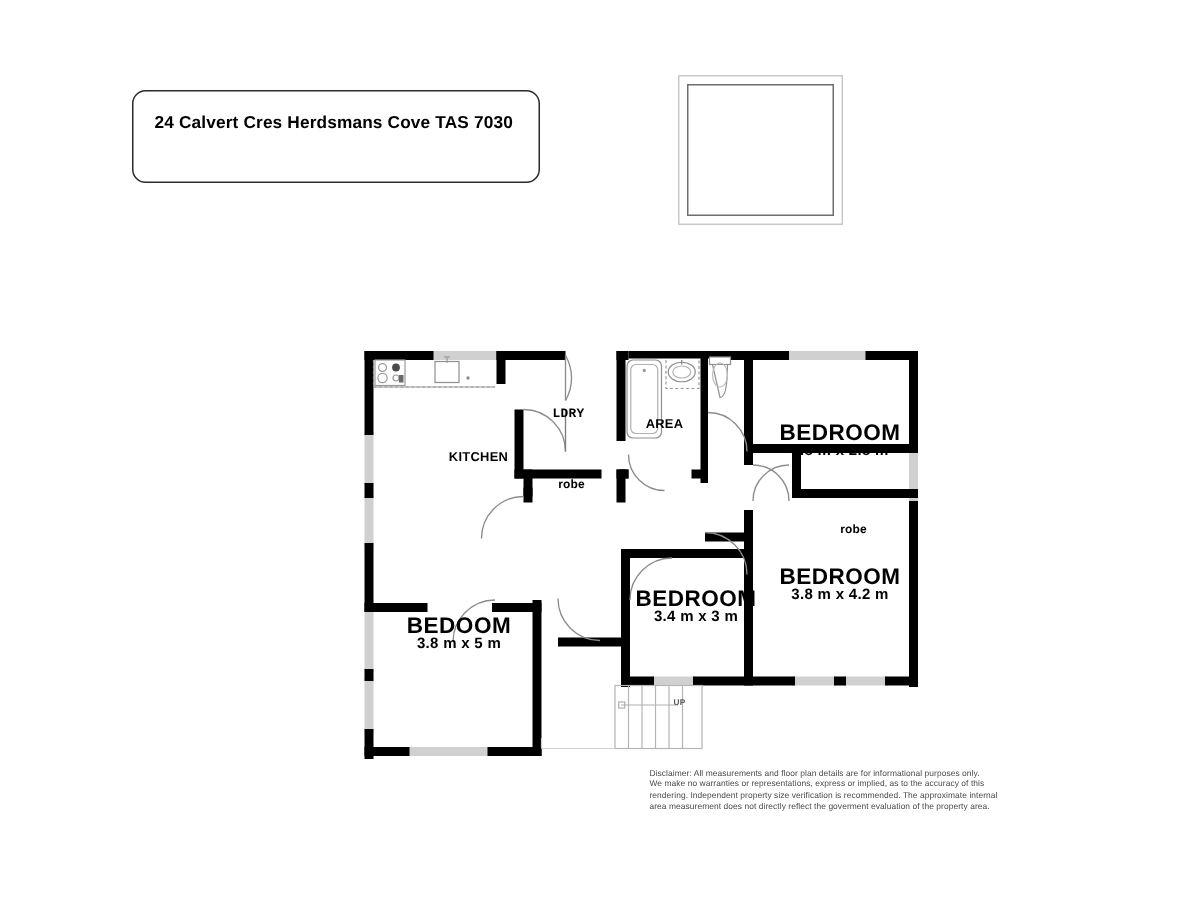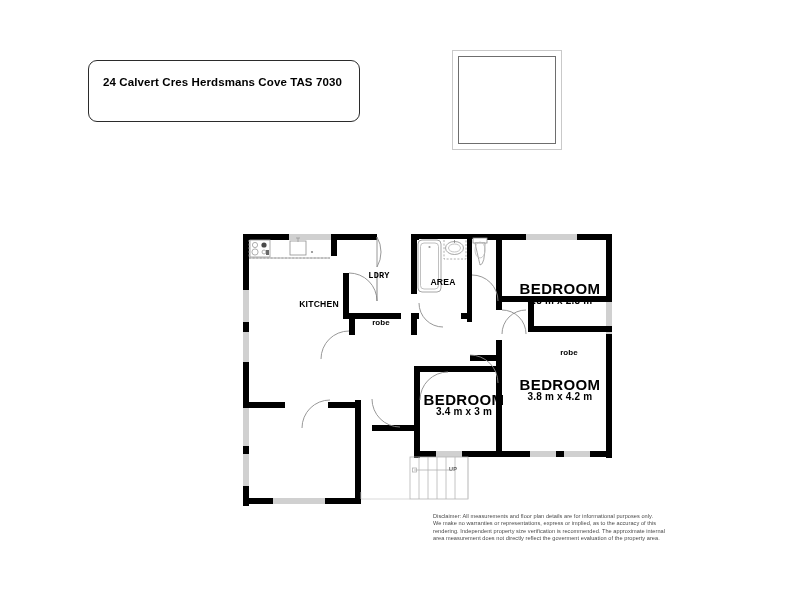--- a/index.html
+++ b/index.html
@@ -390,20 +390,24 @@
   <div class="room-label" style="left:514px; top:379px; width:92px;">
     <span class="rname">BEDROOM</span>
     <span class="rdim">3.8 m x 4.2 m</span>
   </div>
 
   <div class="room-label" style="left:418px; top:394px; width:92px;">
     <span class="rname">BEDROOM</span>
     <span class="rdim">3.4 m x 3 m</span>
   </div>
 
+  <div class="room-label" style="left:260px; top:412px; width:92px;">
+    <span class="rname">BEDOOM</span>
+    <span class="rdim">3.8 m x 5 m</span>
+  </div>
 
   <div class="stair-up" style="left:449px; top:466px;">UP</div>
 
   <div class="disclaimer">
     <p>Disclaimer: All measurements and floor plan details are for informational purposes only.</p>
     <p>We  make no warranties or representations, express or implied, as to the accuracy of this</p>
     <p>rendering. Independent property size verification is recommended. The approximate internal</p>
     <p>area measurement does not directly reflect the goverment evaluation of the property area.</p>
   </div>
 

